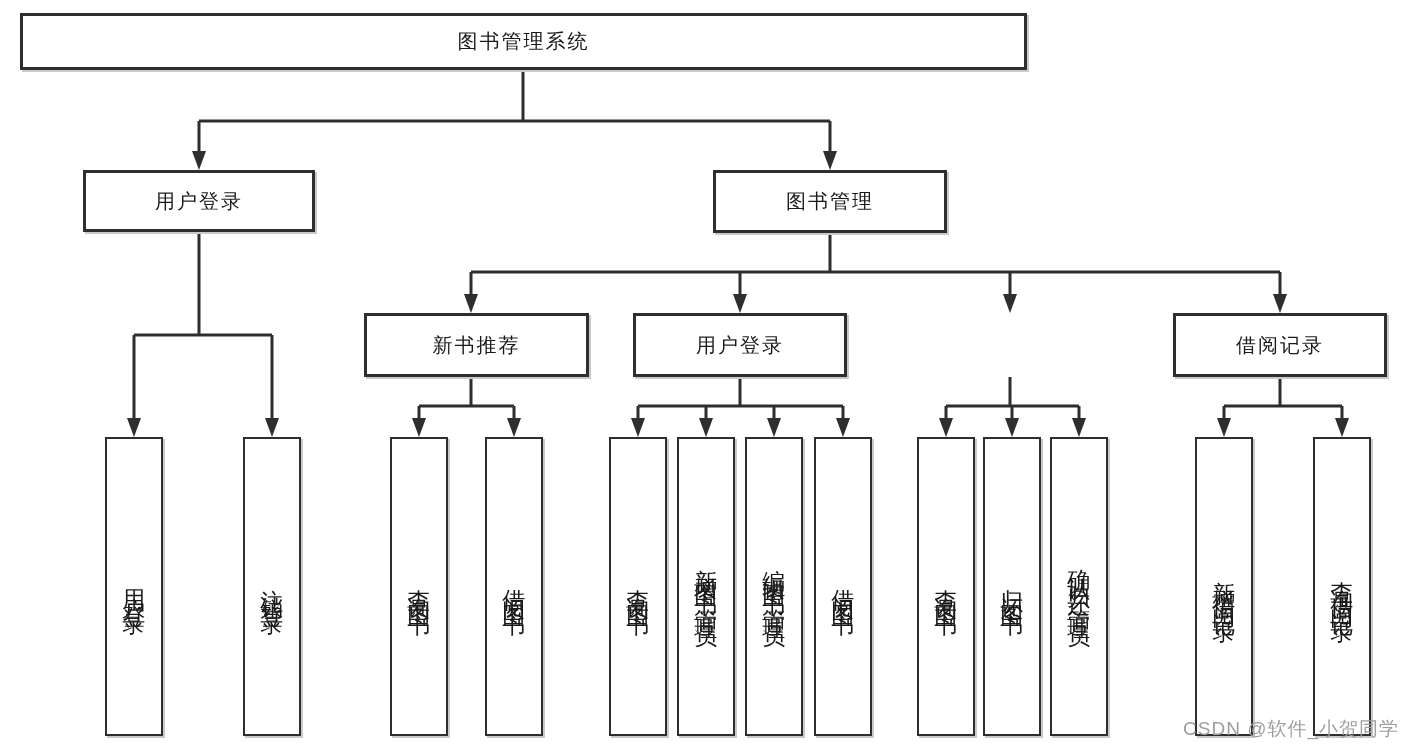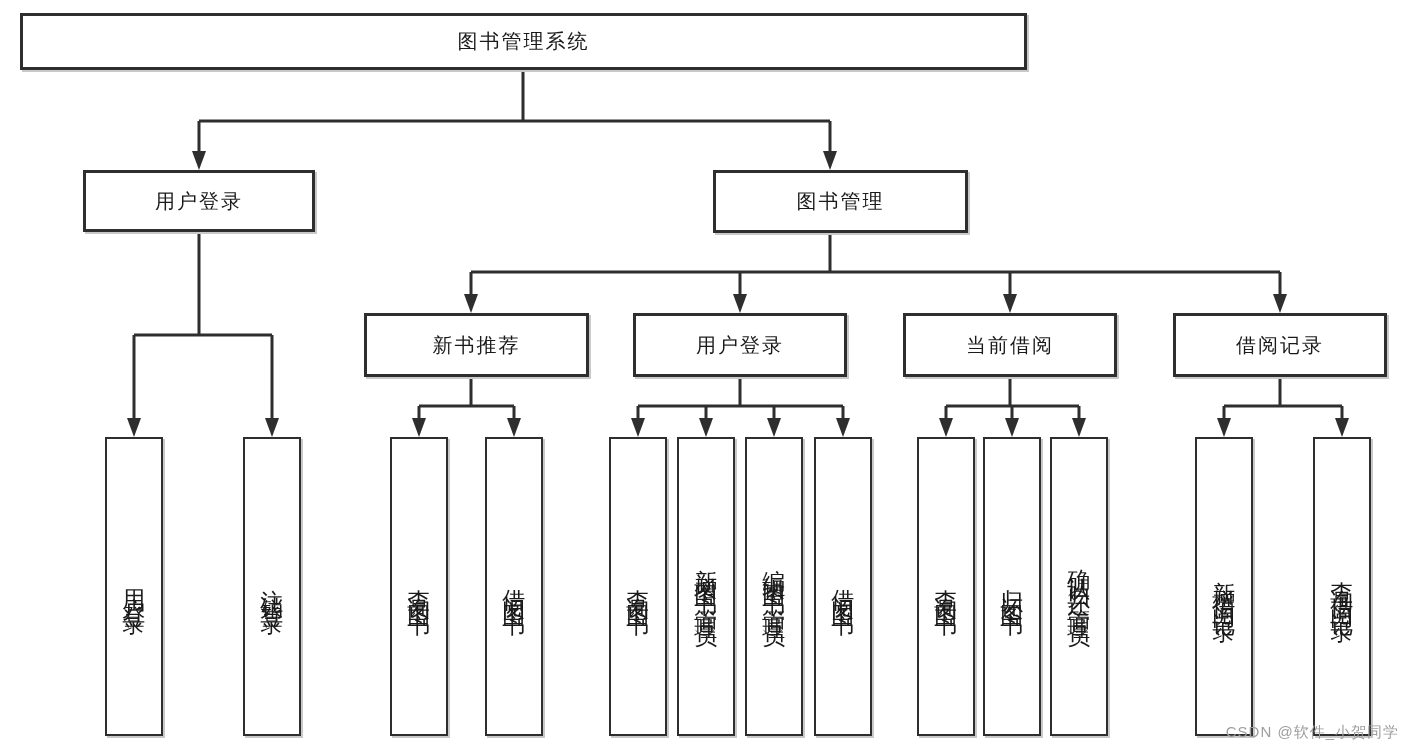--- a/index.html
+++ b/index.html
@@ -50,21 +50,21 @@
     text-orientation: mixed;
     font-size: 23px;
     letter-spacing: 8px;
     line-height: 1.15;
   }
   .box span { display: block; }
   #watermark {
     position: absolute;
     right: 6px;
     bottom: 5px;
-    font-size: 15px;
+    font-size: 19px;
     letter-spacing: 1px;
     color: var(--watermark);
     white-space: nowrap;
     text-align: center;
   }
 </style>
 </head>
 <body>
 
 <div id="canvas">
@@ -105,32 +105,29 @@
     <polygon class="ahead" points="1335,418 1349,418 1342,437"></polygon>
   </svg>
 
   <div class="box h" style="left:20px;top:13px;width:1007px;height:57px">
     <span>图书管理系统</span>
   </div>
 
   <div class="box h" style="left:83px;top:170px;width:232px;height:62px">
     <span>用户登录</span>
   </div>
-  <div class="box h" style="left:713px;top:170px;width:255px;height:63px">
+  <div class="box h" style="left:713px;top:170px;width:234px;height:63px">
     <span>图书管理</span>
   </div>
 
   <div class="box h" style="left:364px;top:313px;width:225px;height:64px">
     <span>新书推荐</span>
   </div>
   <div class="box h" style="left:633px;top:313px;width:214px;height:64px">
     <span>用户登录</span>
-  </div>
-  <div class="box h" style="left:903px;top:313px;width:214px;height:64px">
-    <span>当前借阅</span>
   </div>
   <div class="box h" style="left:1173px;top:313px;width:214px;height:64px">
     <span>借阅记录</span>
   </div>
 
   <div class="box v" style="left:105px;top:437px;width:58px;height:299px">
     <span>用户登录</span>
   </div>
   <div class="box v" style="left:243px;top:437px;width:58px;height:299px">
     <span>注销登录</span>

